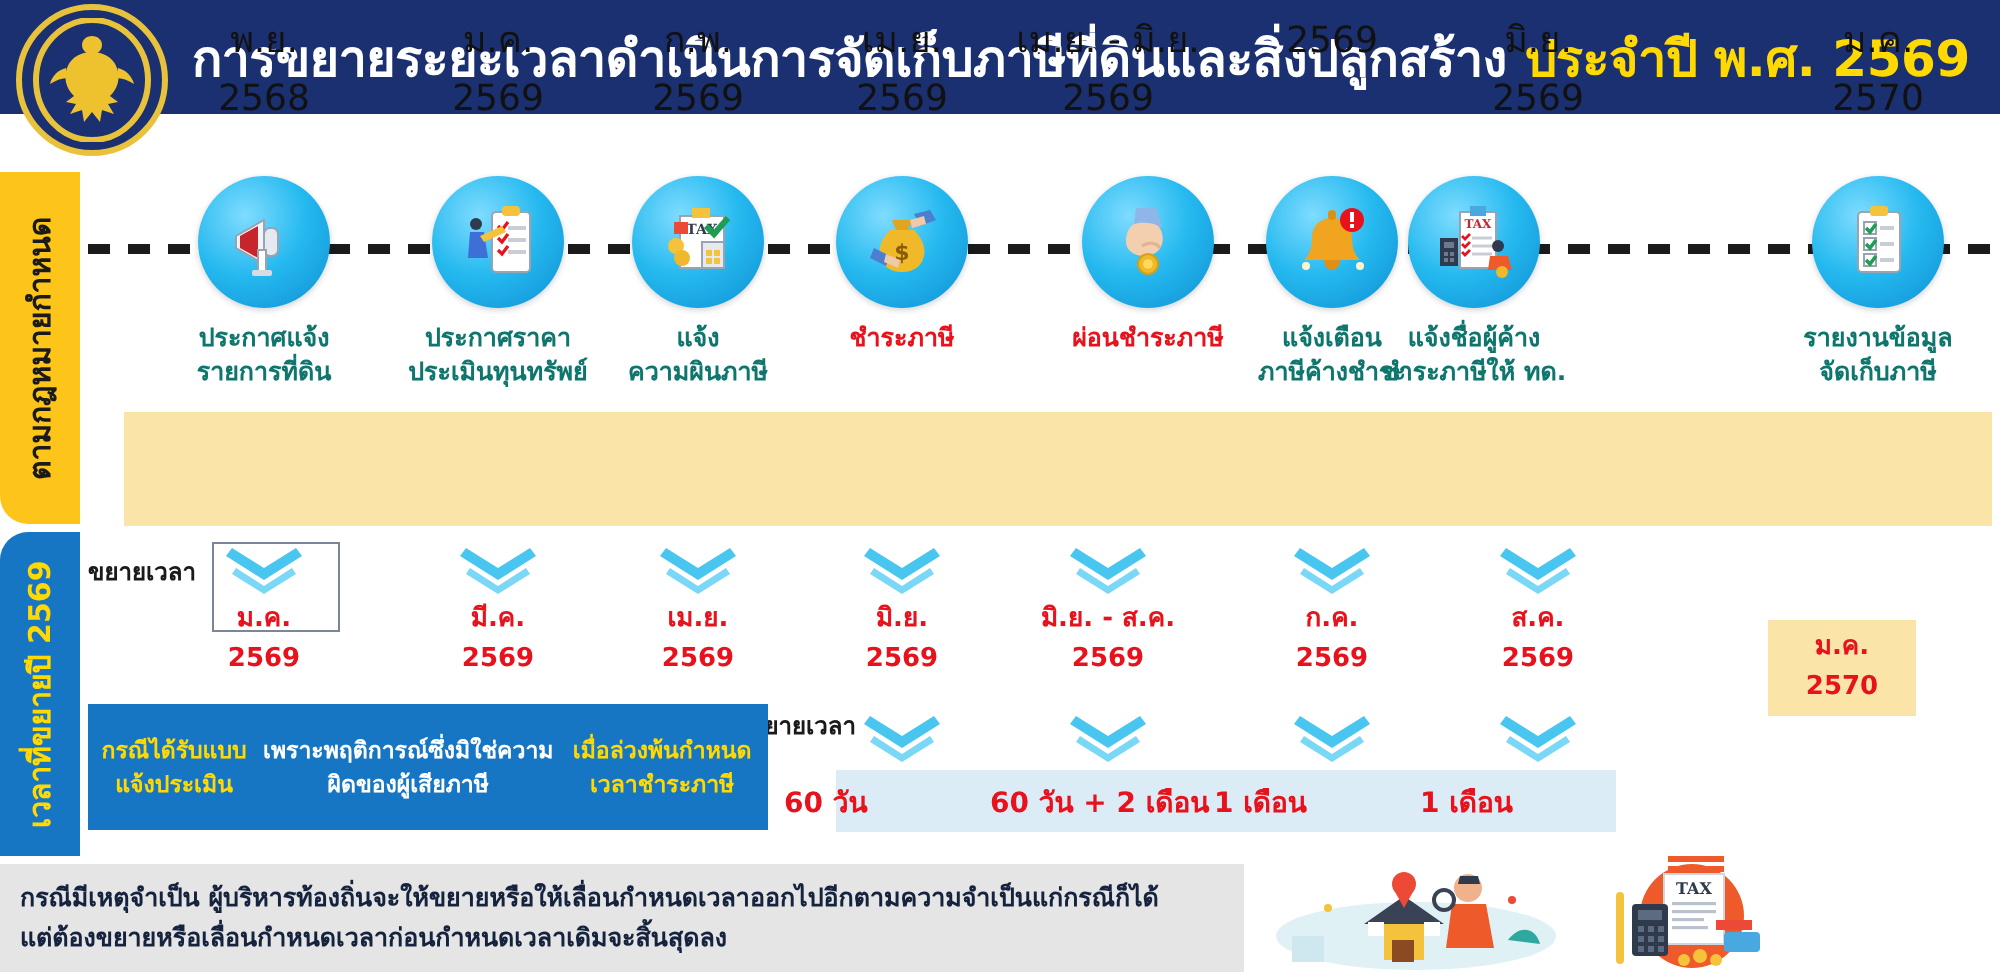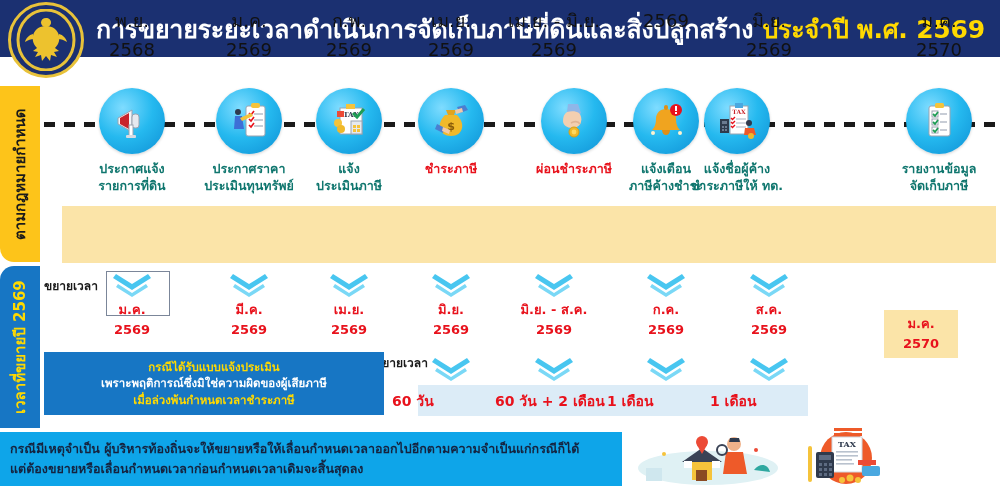--- a/index.html
+++ b/index.html
@@ -181,21 +181,20 @@
     background: transparent;
   }
 
   
   .note-box {
     position: absolute;
     left: 44px; top: 352px;
     width: 340px; height: 63px;
     background: #1776c4;
     display: flex;
-    flex-direction: column;
     align-items: center;
     justify-content: center;
     text-align: center;
   }
   .note-line { font-size: 11.5px; font-weight: bold; line-height: 1.42; }
   .note-line.y { color: #ffd900; }
   .note-line.w { color: #ffffff; }
 
   
   .dur-strip {
@@ -228,21 +227,21 @@
     font-weight: bold;
     color: #e8121c;
     line-height: 1.55;
   }
 
   
   .footer-box {
     position: absolute;
     left: 0; top: 432px;
     width: 622px; height: 54px;
-    background: #0ea5e9;
+    background: #e5e5e5;
     padding: 7px 10px 0 10px;
   }
   .footer-line {
     font-size: 12.5px;
     font-weight: bold;
     color: #15233f;
     line-height: 1.58;
     white-space: nowrap;
   }
 
@@ -334,21 +333,21 @@
               <rect x="24" y="28" width="3" height="3"></rect>
               <rect x="28" y="28" width="3" height="3"></rect>
             </g>
             <path d="M24 12l4 4 7-8" stroke="#1f9d55" stroke-width="3" fill="none"></path>
             <circle cx="9" cy="22" r="4" fill="#f5c33b"></circle>
             <circle cx="12" cy="28" r="4" fill="#f0b92a"></circle>
             <path d="M8 10h7v6H8z" fill="#ec4a36"></path>
           </svg>
         </div>
         <div class="node-label">แจ้ง
-ประเมินภาษี</div>
+ความผินภาษี</div>
       </div>
       <div class="node" style="left: 392px;">
         <div class="node-circle">
           <svg width="40" height="40" viewBox="0 0 40 40" aria-hidden="true">
             <path d="M14 14h12c4 4 6 9 5 13-1 5-5 8-11 8s-10-3-11-8c-1-4 1-9 5-13z" fill="#f0b92a"></path>
             <path d="M15 9h10l-2 5h-6z" fill="#e0a420"></path>
             <text x="20" y="29" font-size="11" font-weight="bold" fill="#8a5c0a" text-anchor="middle" font-family="'DejaVu Sans',sans-serif">$</text>
             <path d="M26 6l8-2 3 5-8 3z" fill="#4a7fd1"></path>
             <path d="M24 9l7-2 1 4-7 2z" fill="#f0c9a8"></path>
             <path d="M4 28l8 4 2-5-8-4z" fill="#4a7fd1"></path>

